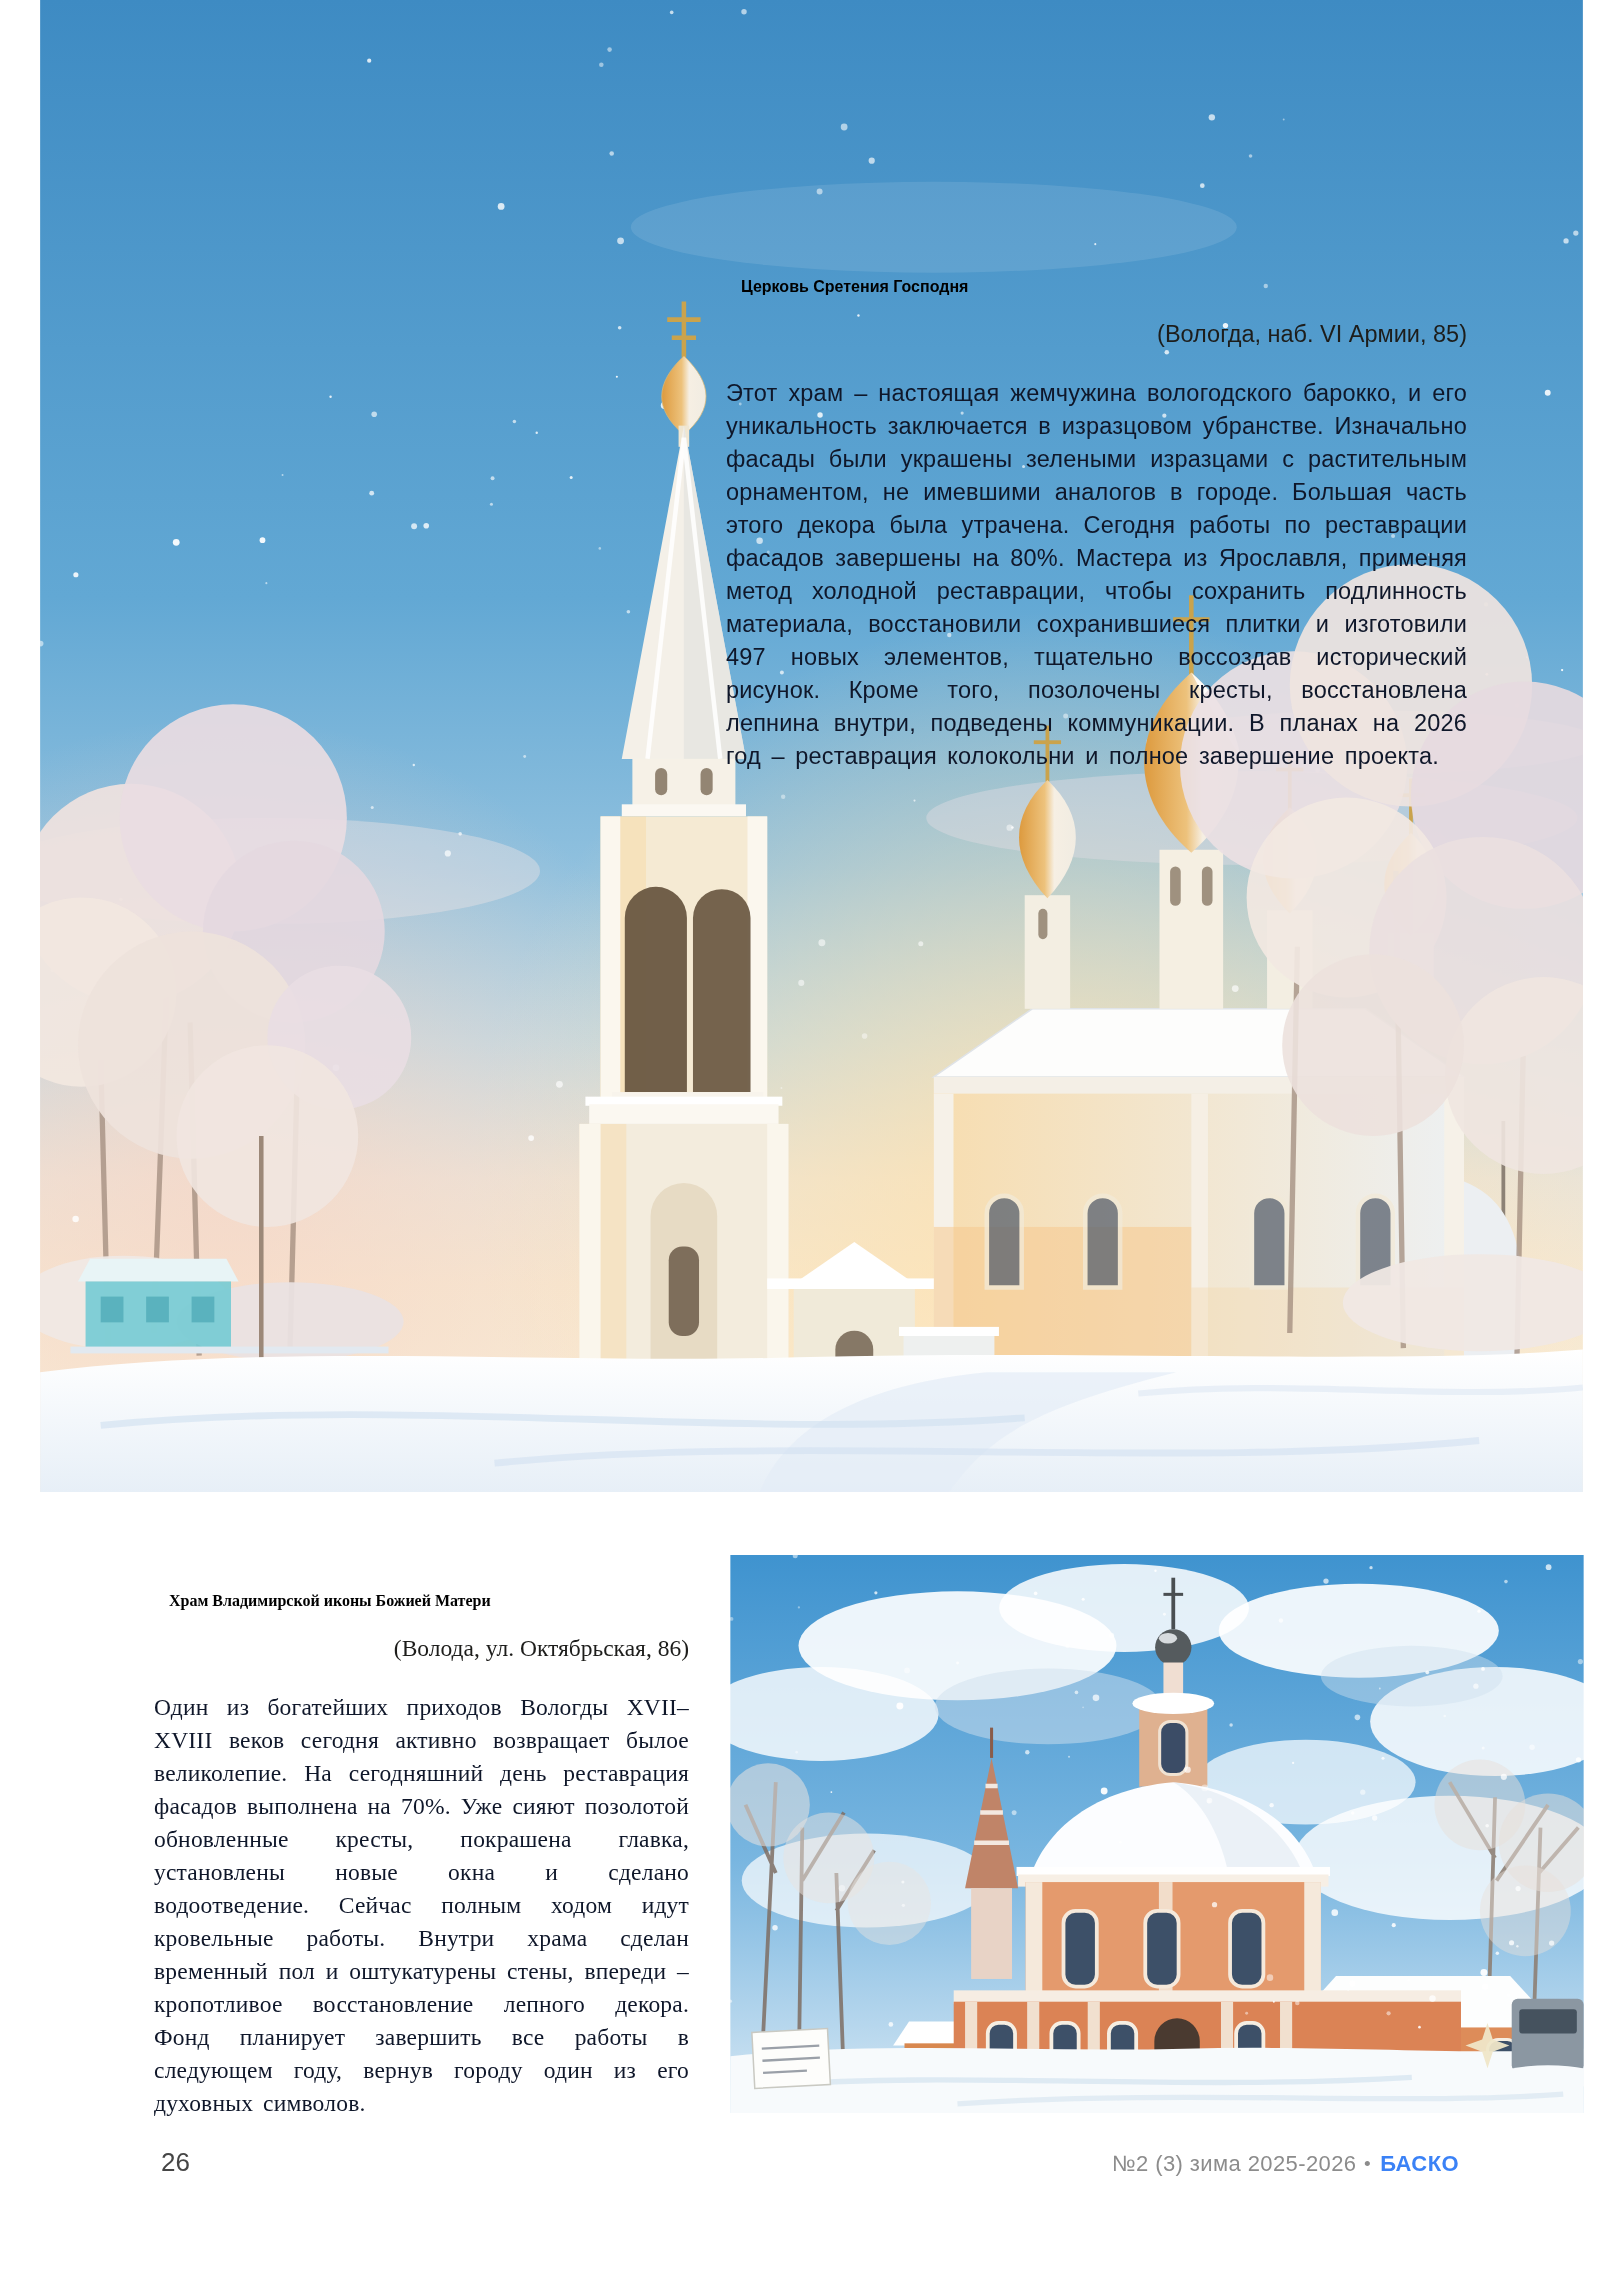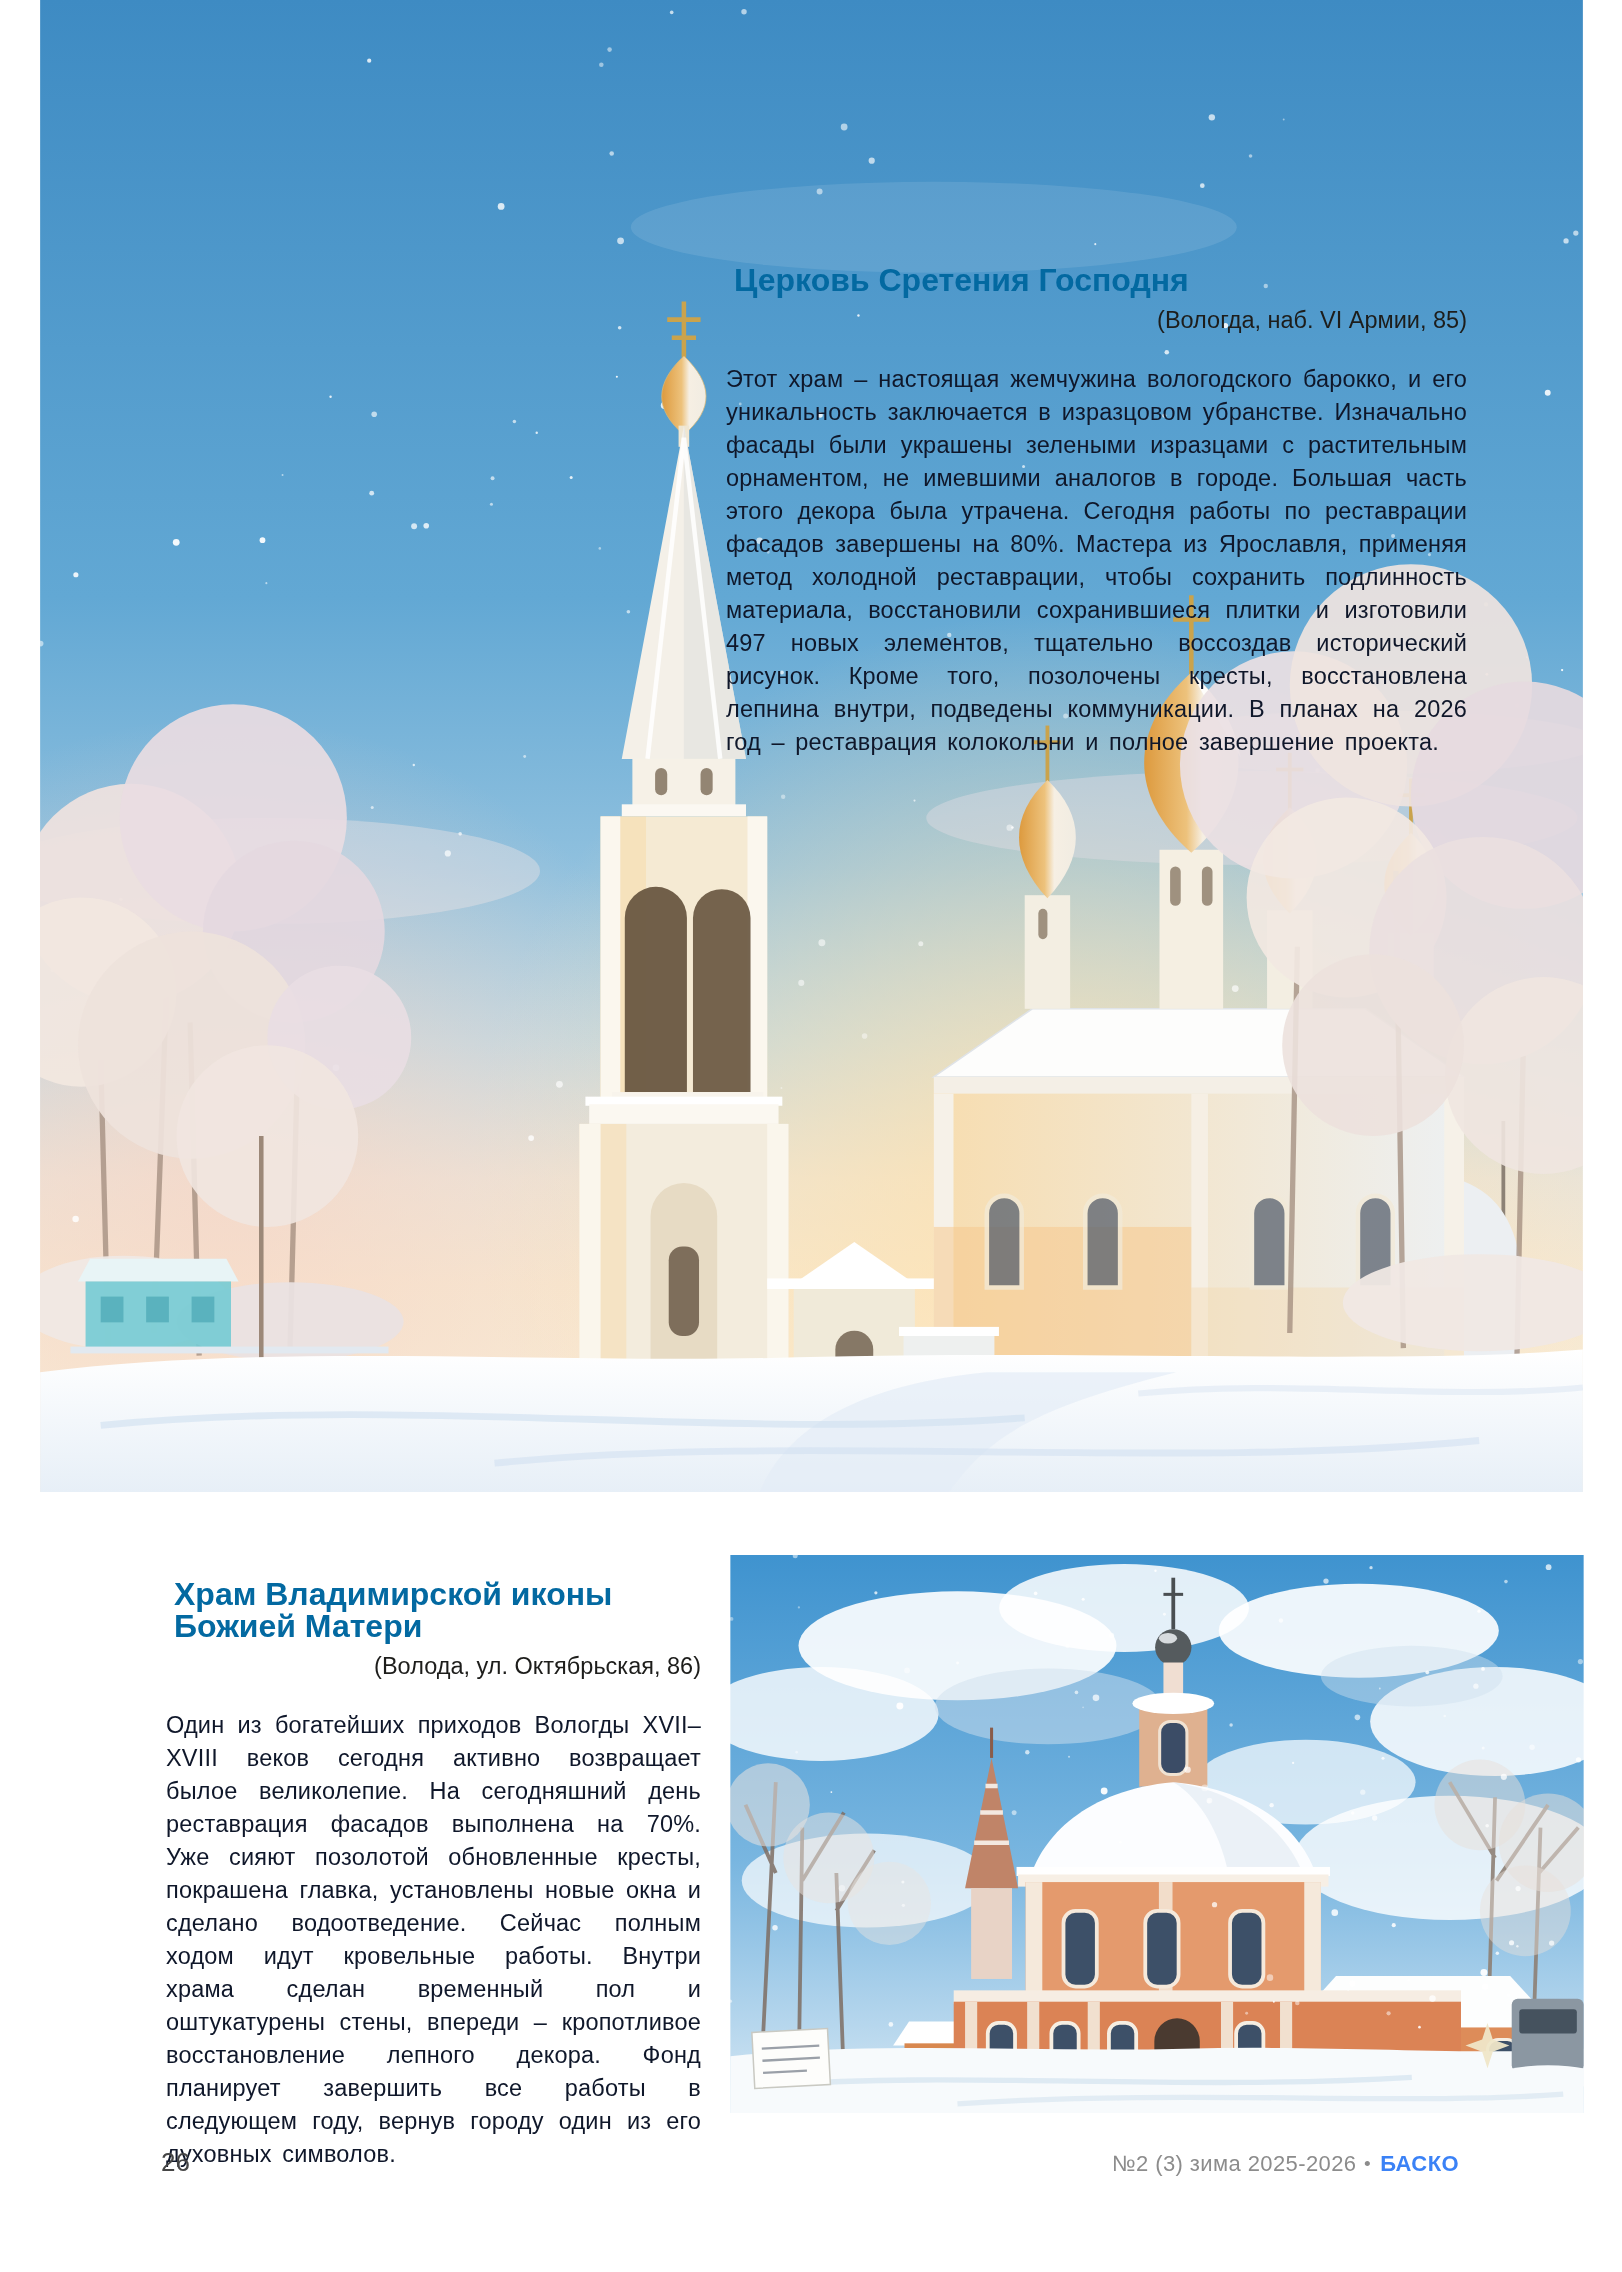--- a/index.html
+++ b/index.html
@@ -5,27 +5,27 @@
   html,body{margin:0;padding:0;}
   body{
     width:1623px;height:2273px;position:relative;background:#ffffff;
     font-family:"Liberation Sans",sans-serif;color:#1d1d1b;
   }
   .photo{position:absolute;overflow:hidden;}
   #photo-top{left:40px;top:0;width:1543px;height:1492px;}
   #photo-bottom{left:730px;top:1555px;width:854px;height:558px;}
   svg{display:block;}
   .overlay{position:absolute;left:686px;top:256px;width:741px;z-index:5;}
-  .article-title{font-size:32px;line-height:32px;font-weight:700;margin:8px;color:#0369a1;}
+  .article-title{font-size:16px;line-height:32px;font-weight:700;margin:15px;color:#000000;}
   .article-addr{font-size:23.5px;line-height:32px;margin:0;color:#1d1d1b;text-align:right;}
   .article-body{
     font-size:23.5px;line-height:33px;margin:27px 0 0 0;color:#0f172a;
     text-align:justify;word-spacing:3.8px;letter-spacing:0.2px;
   }
-  #section2{position:absolute;left:166px;top:1570px;width:535px;}
+  #section2{position:absolute;left:154px;top:1570px;width:535px;font-family:Liberation Serif, serif;}
   .page-num{position:absolute;left:161px;top:2147px;font-size:26px;color:#454545;}
   .footer-right{
     position:absolute;right:164px;top:2151px;font-size:22px;color:#8c8c8c;
     letter-spacing:0.4px;white-space:nowrap;
   }
   .footer-right .sep{margin:0 7.6px;font-size:19px;vertical-align:0.8px;}
   .footer-right .brand{font-weight:700;margin-left:1.5px;color:#3b82f6;}
 </style>
 </head>
 <body>

